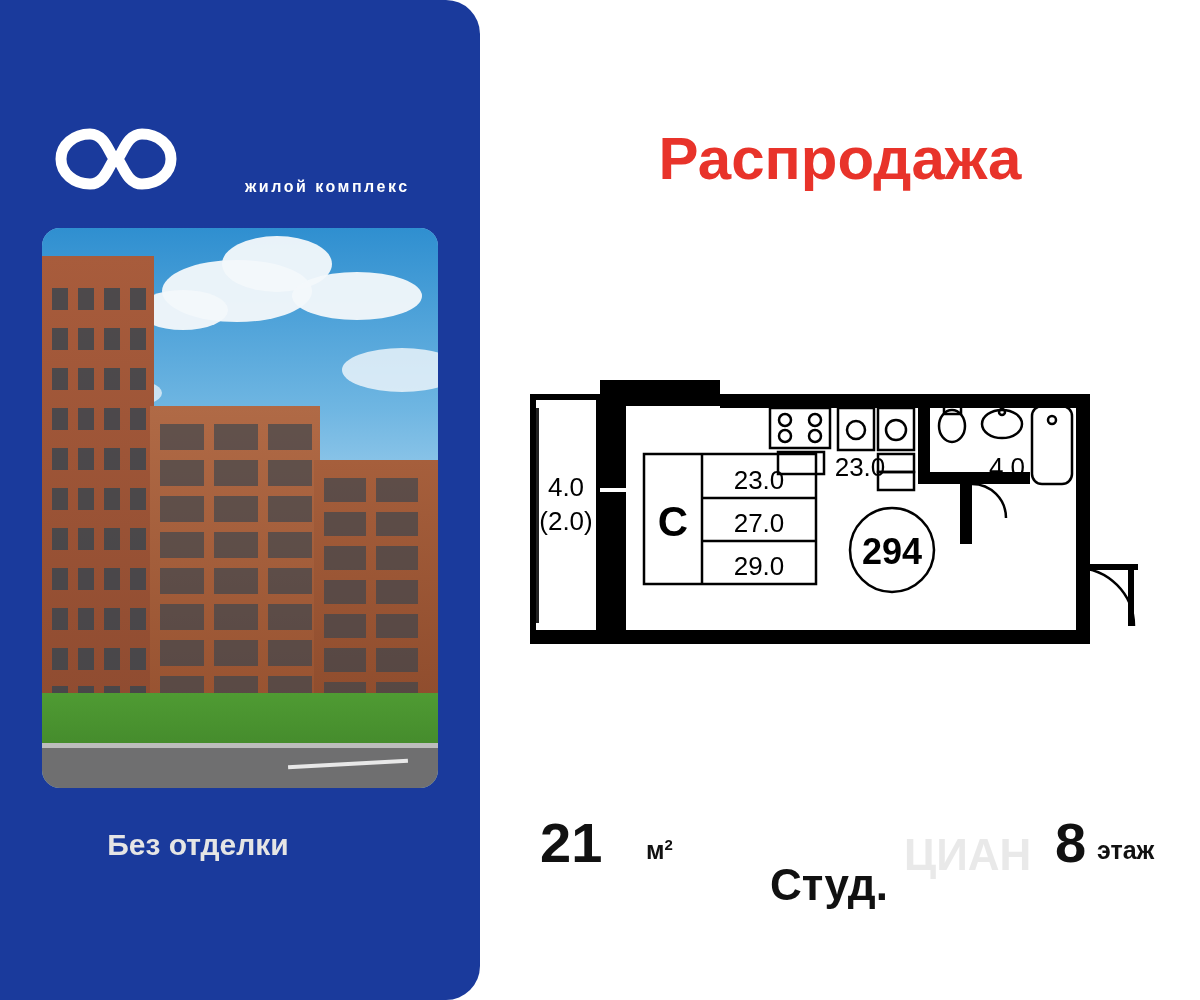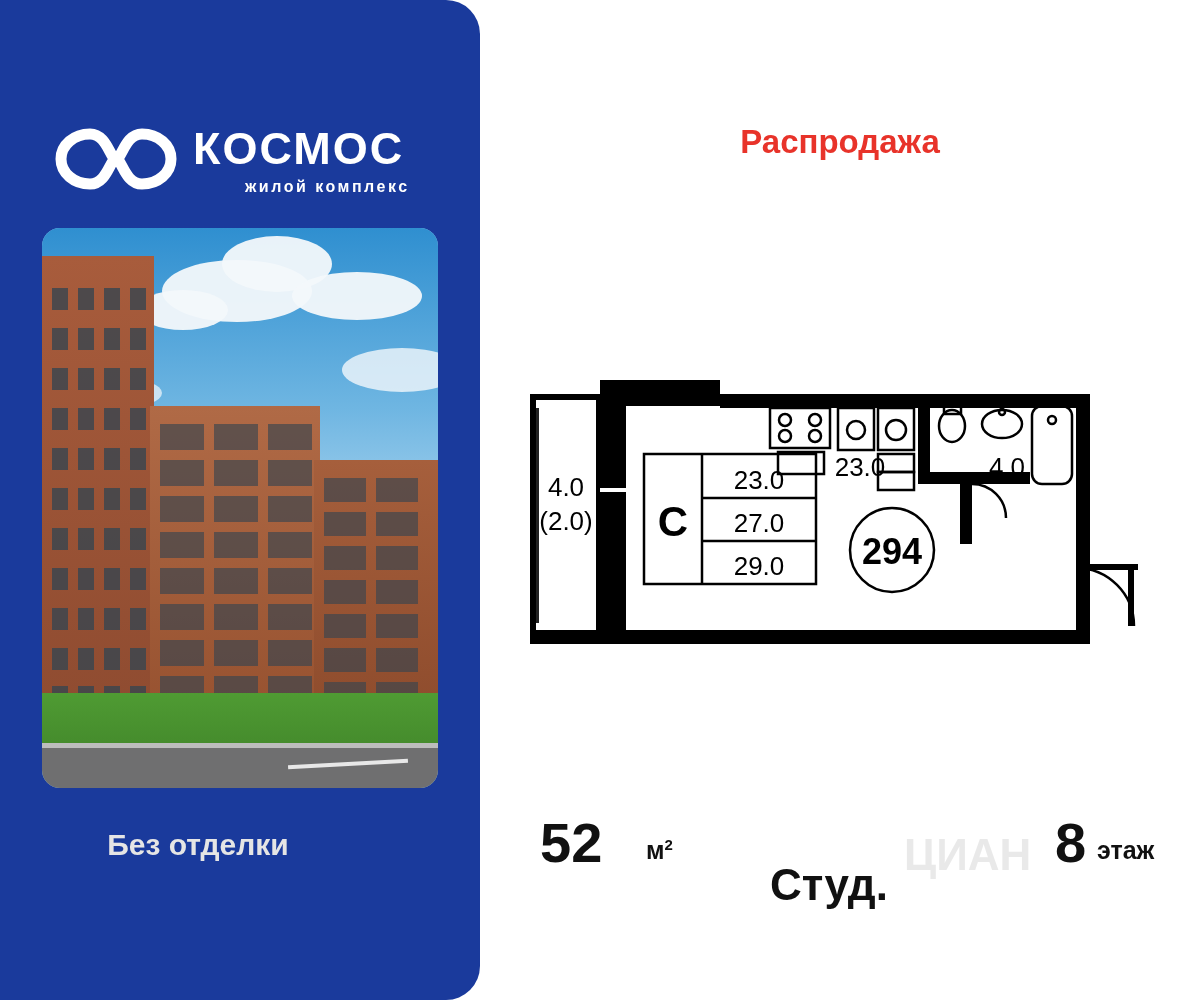--- a/index.html
+++ b/index.html
@@ -68,21 +68,21 @@
   .left-caption{
     position:absolute;left:0;top:828px;width:396px;
     text-align:center;color:#e5e5e5;font-size:30px;font-weight:bold;
   }
   
   .right-panel{
     position:absolute;left:480px;top:0;width:720px;height:1000px;background:#fff;
   }
   .headline{
     position:absolute;left:0;top:122px;width:720px;text-align:center;
-    color:#e8332a;font-size:33px;font-weight:bold;line-height:1.22;
+    color:#e8332a;font-size:60px;font-weight:bold;line-height:1.22;
   }
   .plan{
     position:absolute;left:40px;top:368px;width:640px;height:310px;
   }
   .plan svg{display:block;}
   .bottom-row{
     position:absolute;left:0;top:810px;width:720px;height:80px;
   }
   .area-num{
     position:absolute;left:60px;top:0px;font-size:56px;font-weight:bold;color:#111;
@@ -109,21 +109,20 @@
 <body>
 
 <div class="card">
 
   <div class="left-panel">
 
     <div class="logo-wrap">
       <svg class="logo-mark" viewBox="0 0 122 62">
         <path d="M35 6 C52 6 55 31 61 31 C67 31 70 6 87 6 C103 6 116 17 116 31 C116 45 103 56 87 56 C70 56 67 31 61 31 C55 31 52 56 35 56 C19 56 6 45 6 31 C6 17 19 6 35 6 Z" fill="none" stroke="#ffffff" stroke-width="11"></path>
       </svg>
-      <div class="logo-text">КОСМОС</div>
       <div class="logo-sub">жилой комплекс</div>
     </div>
 
     <div class="photo">
       <div class="sky"></div>
       <div class="cloud c1"></div>
       <div class="cloud c2"></div>
       <div class="cloud c3"></div>
       <div class="cloud c4"></div>
       <div class="cloud c5"></div>
@@ -335,21 +334,21 @@
 
         <text x="340" y="108" font-family="Liberation Sans, sans-serif" font-size="26" text-anchor="middle" fill="#000">23.0</text>
 
         <text x="487" y="108" font-family="Liberation Sans, sans-serif" font-size="26" text-anchor="middle" fill="#000">4.0</text>
 
         <text x="372" y="196" font-family="Liberation Sans, sans-serif" font-size="36" font-weight="bold" text-anchor="middle" fill="#000">294</text>
       </svg>
     </div>
 
     <div class="bottom-row">
-      <span class="area-num">52</span>
+      <span class="area-num">21</span>
       <span class="area-unit"><span>м</span><sup>2</sup></span>
       <span class="rooms">Студ.</span>
       <span class="floor-num">8</span>
       <span class="floor-label">этаж</span>
     </div>
 
     <div class="watermark">ЦИАН</div>
   </div>
 </div>
 

